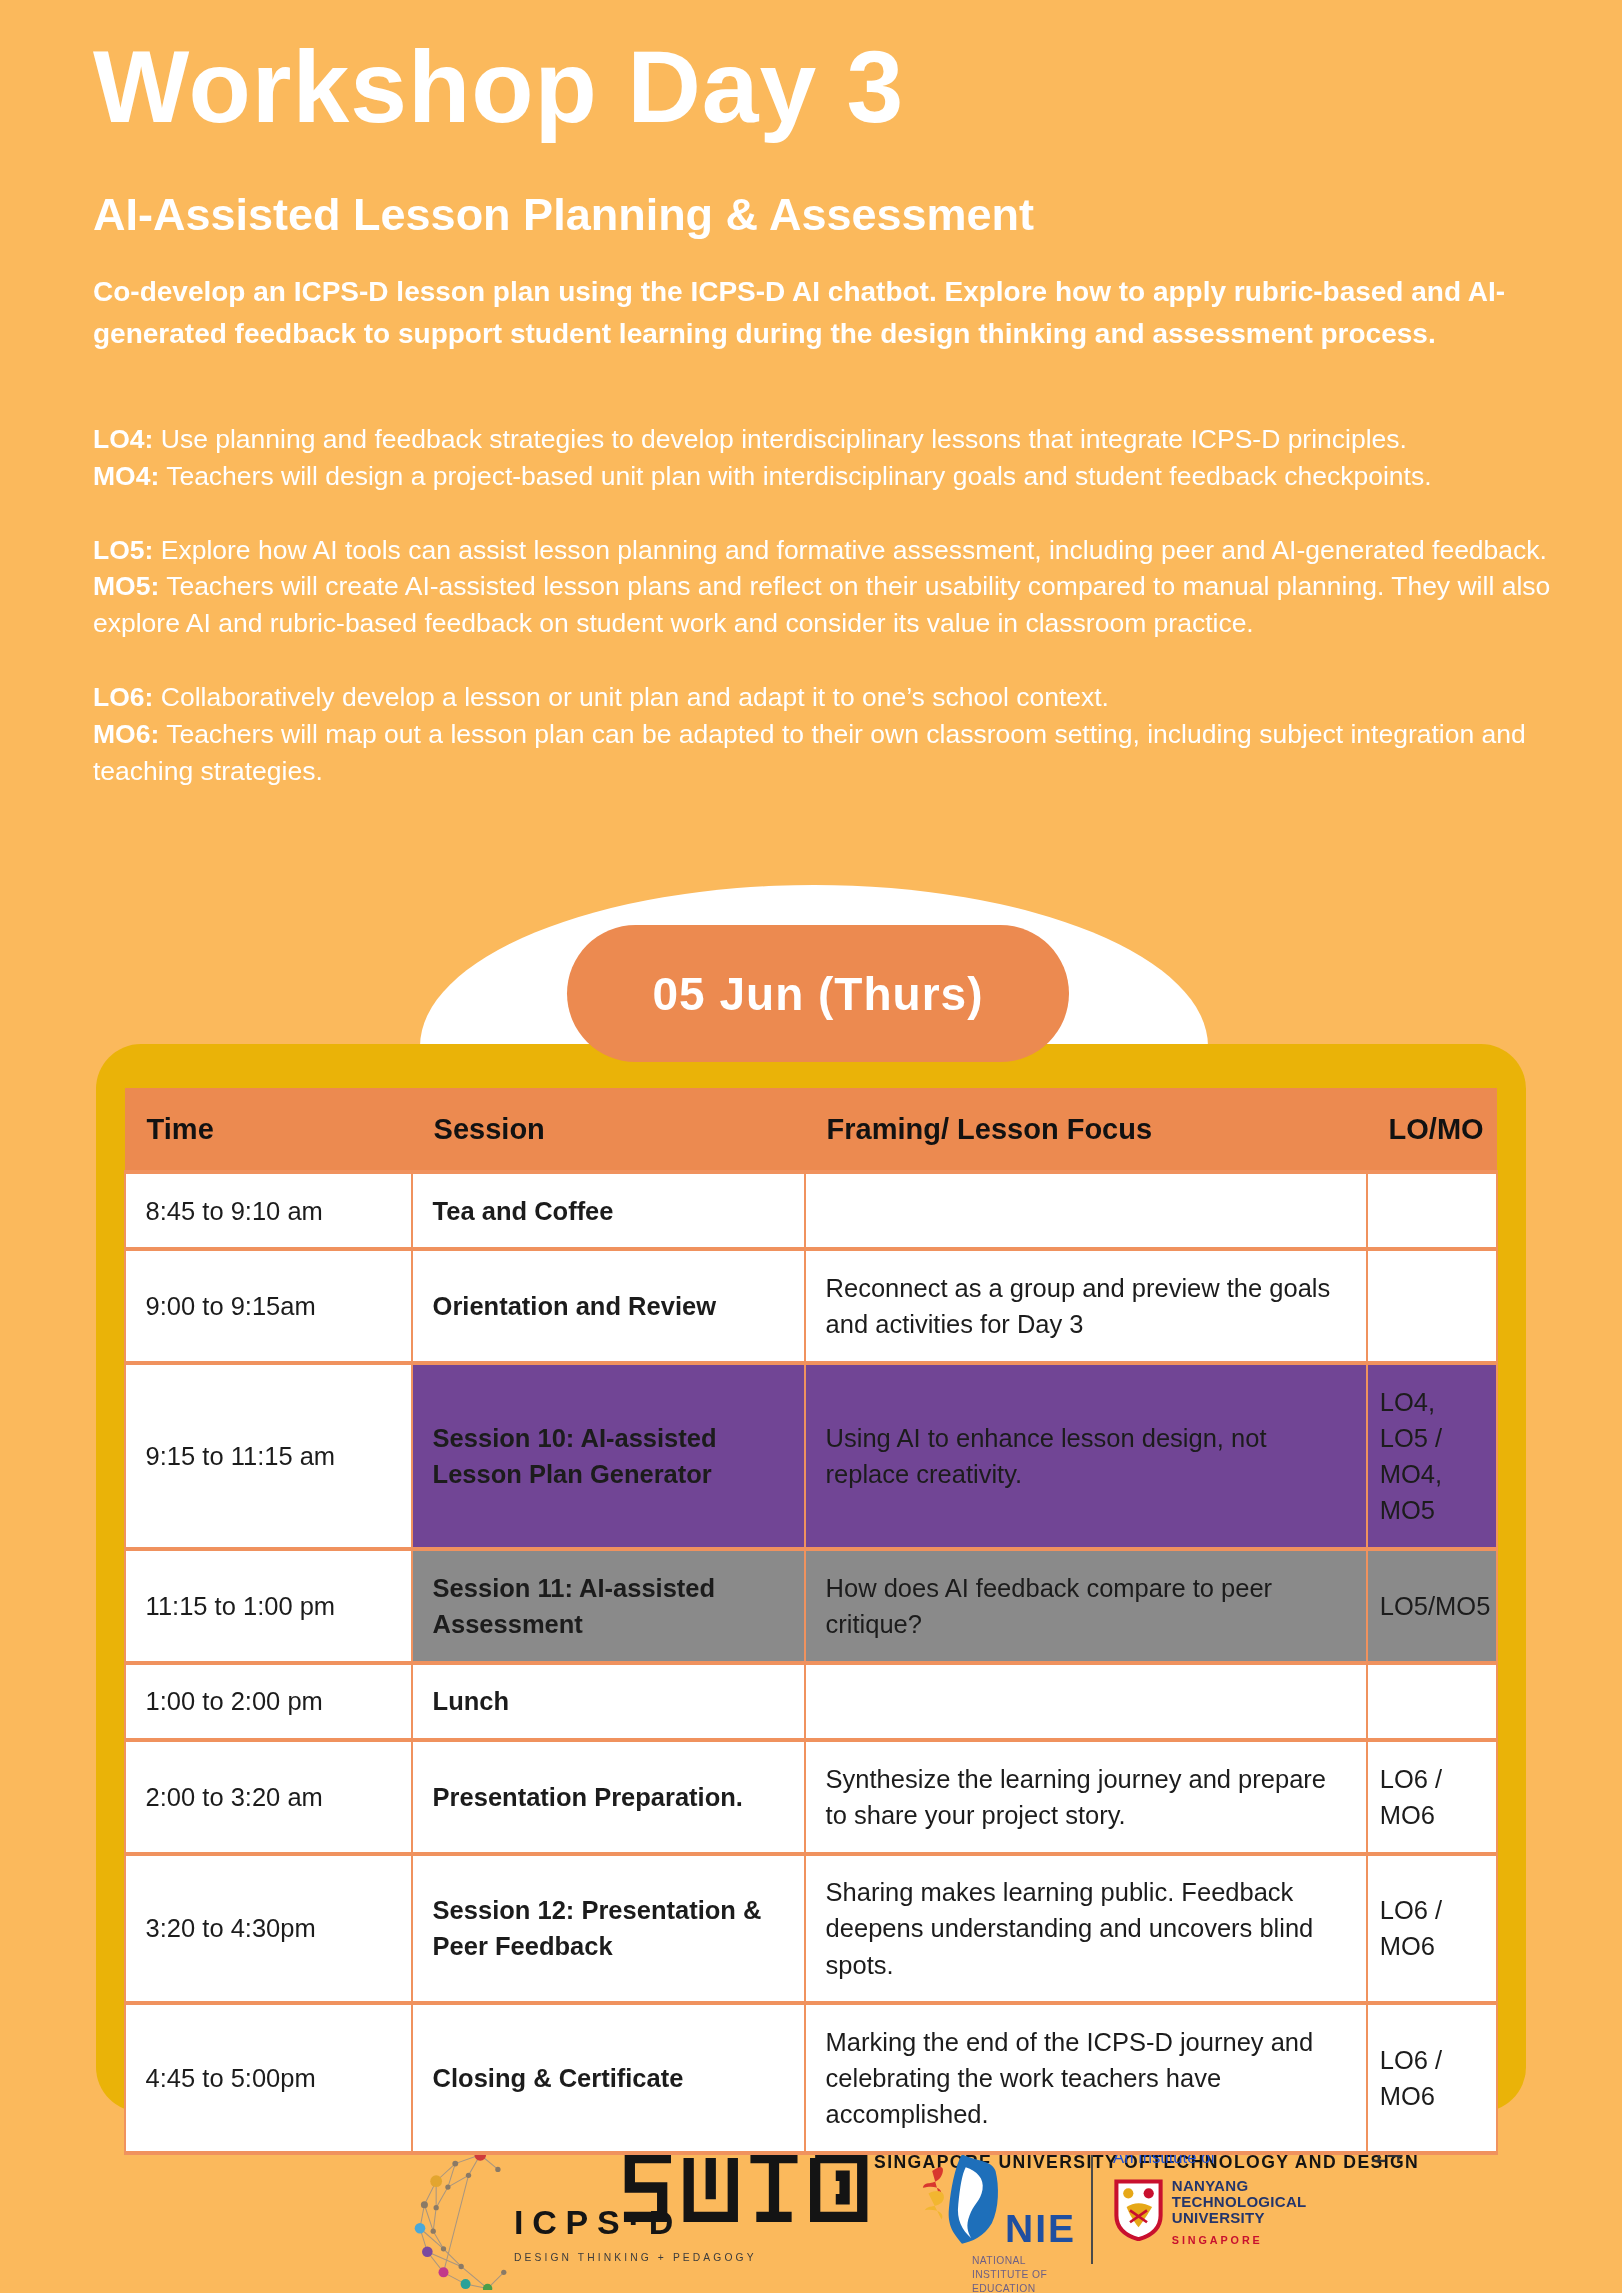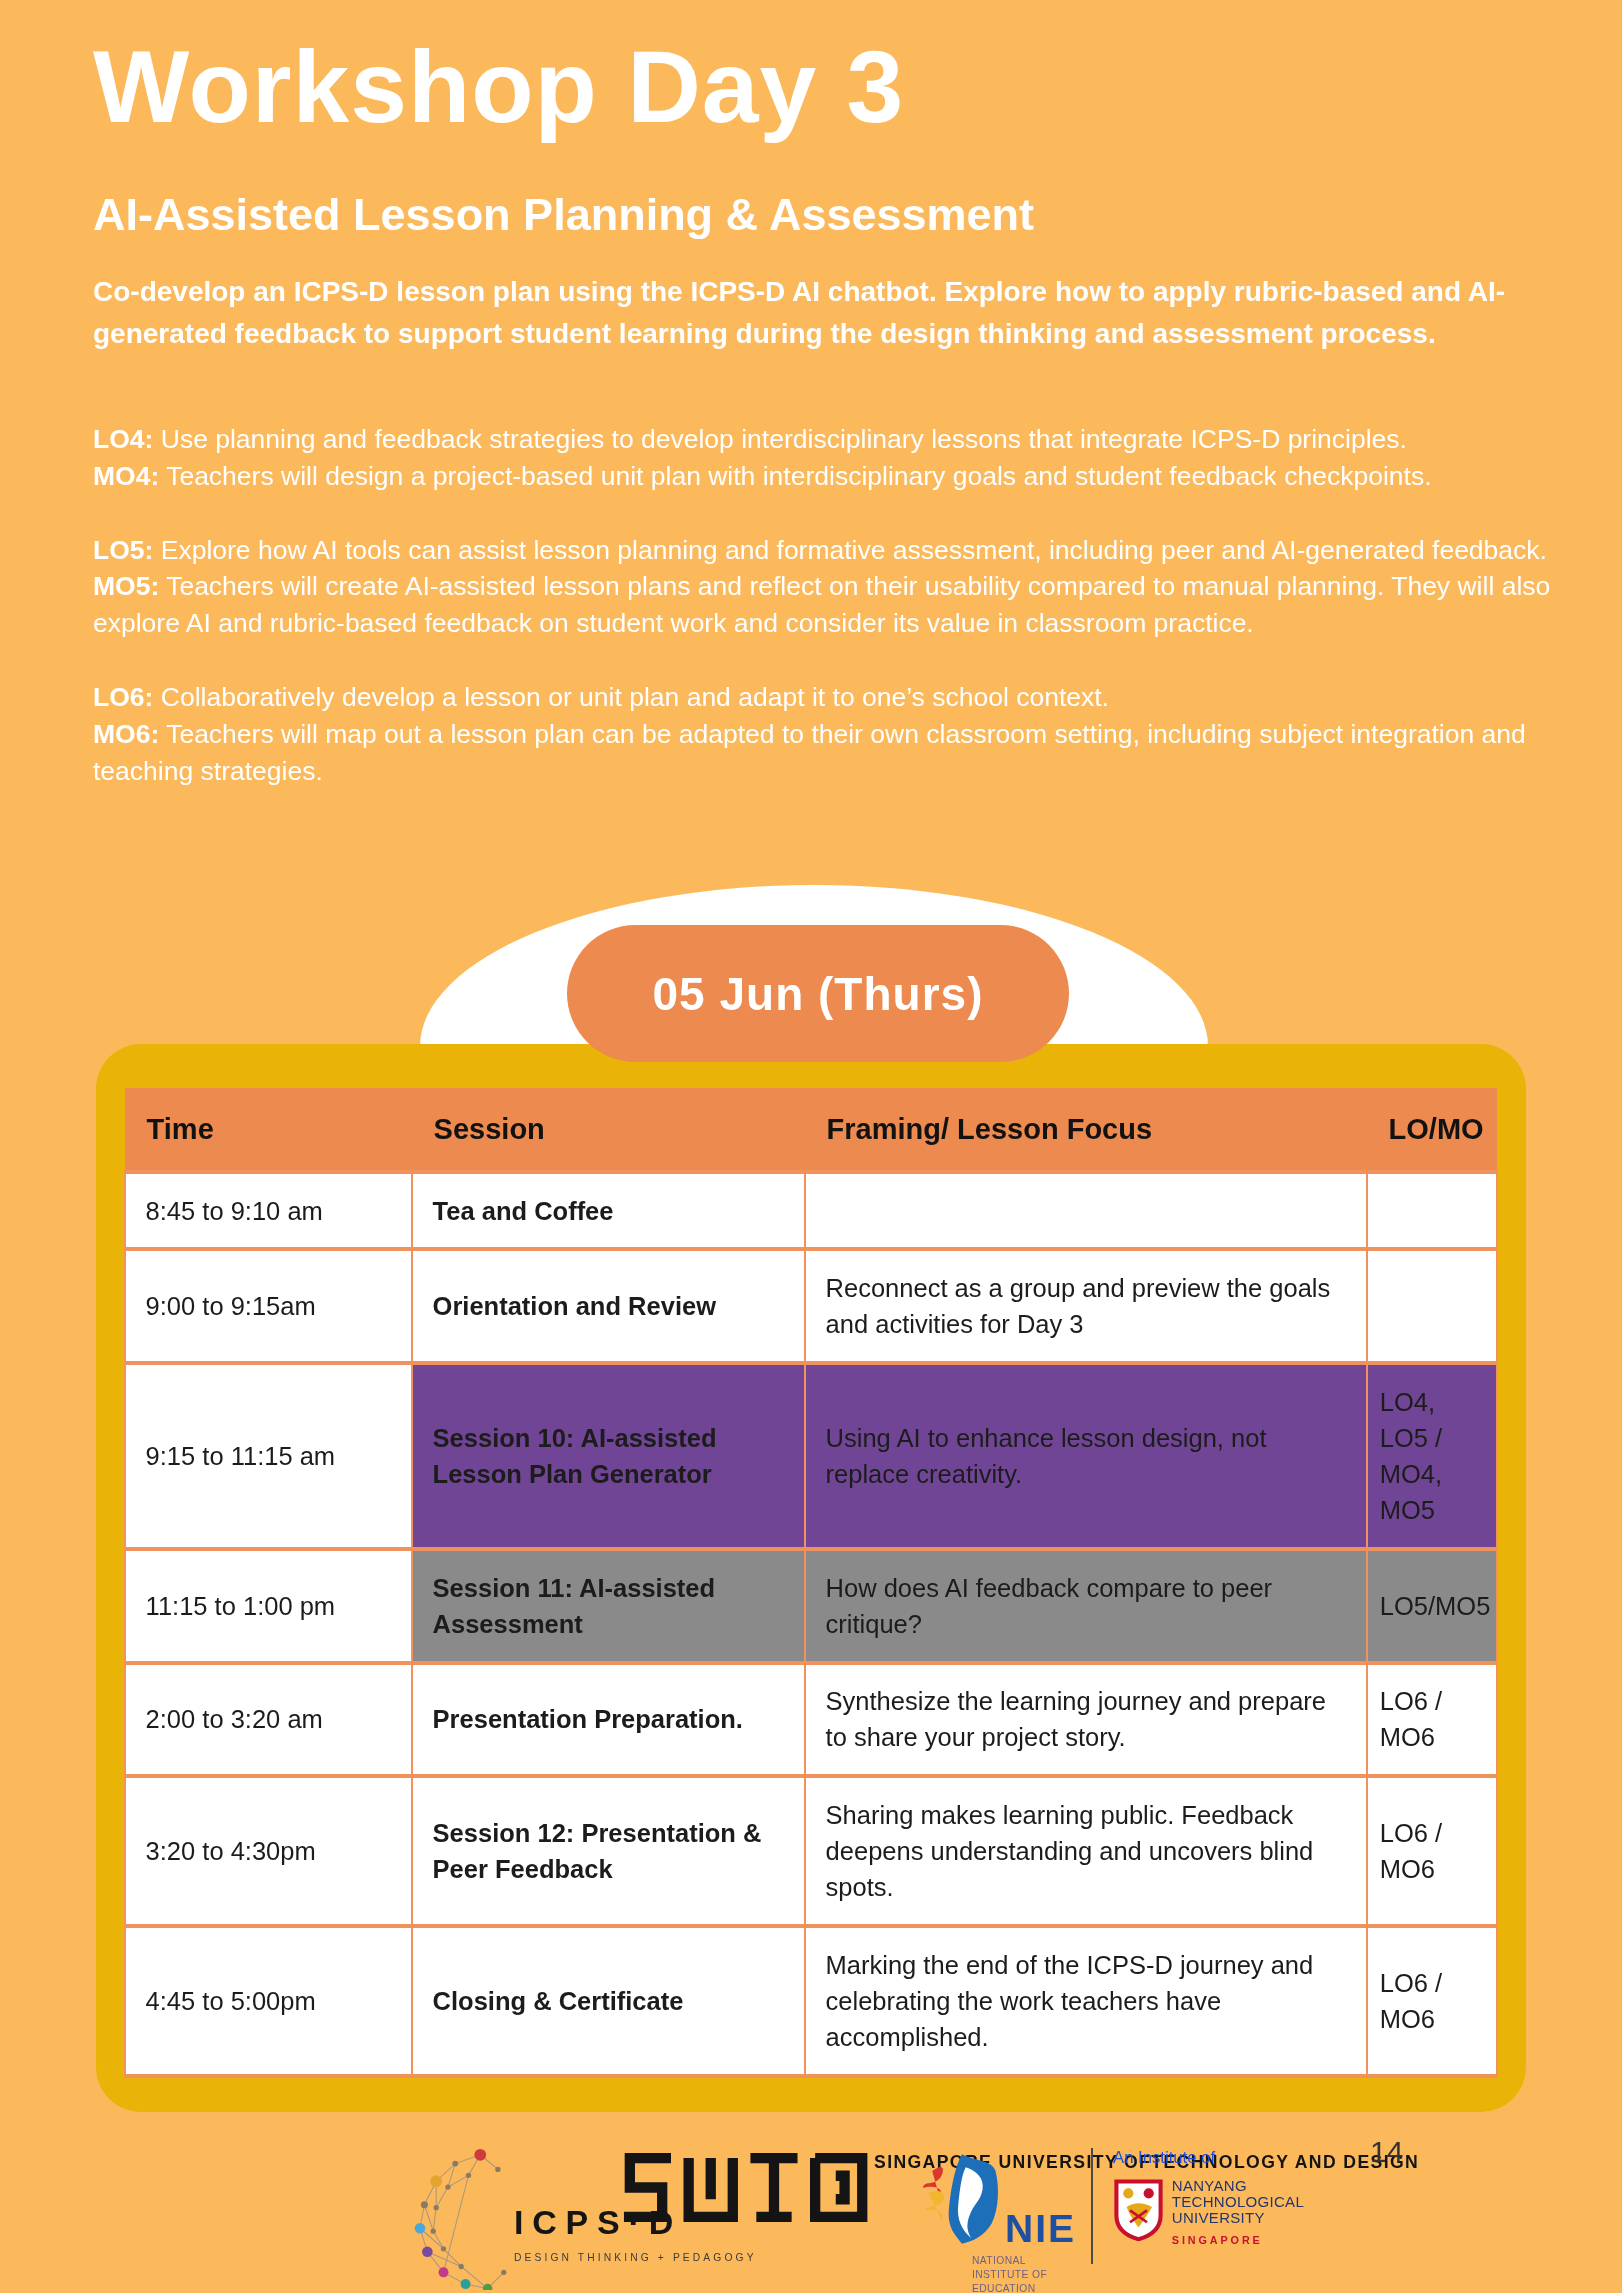--- a/index.html
+++ b/index.html
@@ -54,21 +54,21 @@
   .sutd-glyph{margin-bottom:11.8px;margin-left:2px}
   .f-nie{position:absolute;left:921px;top:2152px}
   .nie-top{display:flex;align-items:flex-end}
   .nie-acronym{font-size:39px;font-weight:700;color:#1f4fa0;letter-spacing:2px;margin-left:2px;line-height:.9}
   .nie-small{font-size:10.3px;color:#6d5f85;line-height:1.35;margin-top:7.8px;margin-left:51px;letter-spacing:0.4px}
   .f-divider{position:absolute;left:1091px;top:2148px;width:2px;height:116px;background:#4a4a4a}
   .f-ntu{position:absolute;left:1113px;top:2148px}
   .ntu-prefix{font-size:16.7px;color:#1d4ed8;margin-bottom:9.8px}
   .ntu-row{display:flex;align-items:flex-start}
   .ntu-textcol{margin-left:7.8px}
-  .ntu-name{font-size:15px;font-weight:400;color:#24356b;line-height:1.08;letter-spacing:0.3px}
+  .ntu-name{font-size:15px;font-weight:700;color:#24356b;line-height:1.08;letter-spacing:0.3px}
   .ntu-country{font-size:10.8px;font-weight:700;color:#c8102e;letter-spacing:2.9px;margin-top:8px}
 </style>
 </head>
 <body>
 
 <h1 class="title">Workshop Day 3</h1>
 <h2 class="subtitle">AI-Assisted Lesson Planning &amp; Assessment</h2>
 <p class="intro">Co-develop an ICPS-D lesson plan using the ICPS-D AI chatbot. Explore how to apply rubric-based and AI-generated feedback to support student learning during the design thinking and assessment process.</p>
 <div class="objectives" id="objectives">
     <div class="obj-group">
@@ -128,20 +128,26 @@
     <td class="c-lomo hl-purple">LO4, LO5 / MO4, MO5</td>
   </tr>
 
   <tr>
     <td class="c-time">11:15 to 1:00 pm</td>
     <td class="c-session hl-gray">Session 11: AI-assisted Assessment</td>
     <td class="c-framing hl-gray">How does AI feedback compare to peer critique?</td>
     <td class="c-lomo hl-gray">LO5/MO5</td>
   </tr>
 
+  <tr>
+    <td class="c-time">1:00 to 2:00 pm</td>
+    <td class="c-session">Lunch</td>
+    <td class="c-framing"></td>
+    <td class="c-lomo"></td>
+  </tr>
 
   <tr>
     <td class="c-time">2:00 to 3:20 am</td>
     <td class="c-session">Presentation Preparation.</td>
     <td class="c-framing">Synthesize the learning journey and prepare to share your project story.</td>
     <td class="c-lomo">LO6 / MO6</td>
   </tr>
 
   <tr>
     <td class="c-time">3:20 to 4:30pm</td>

